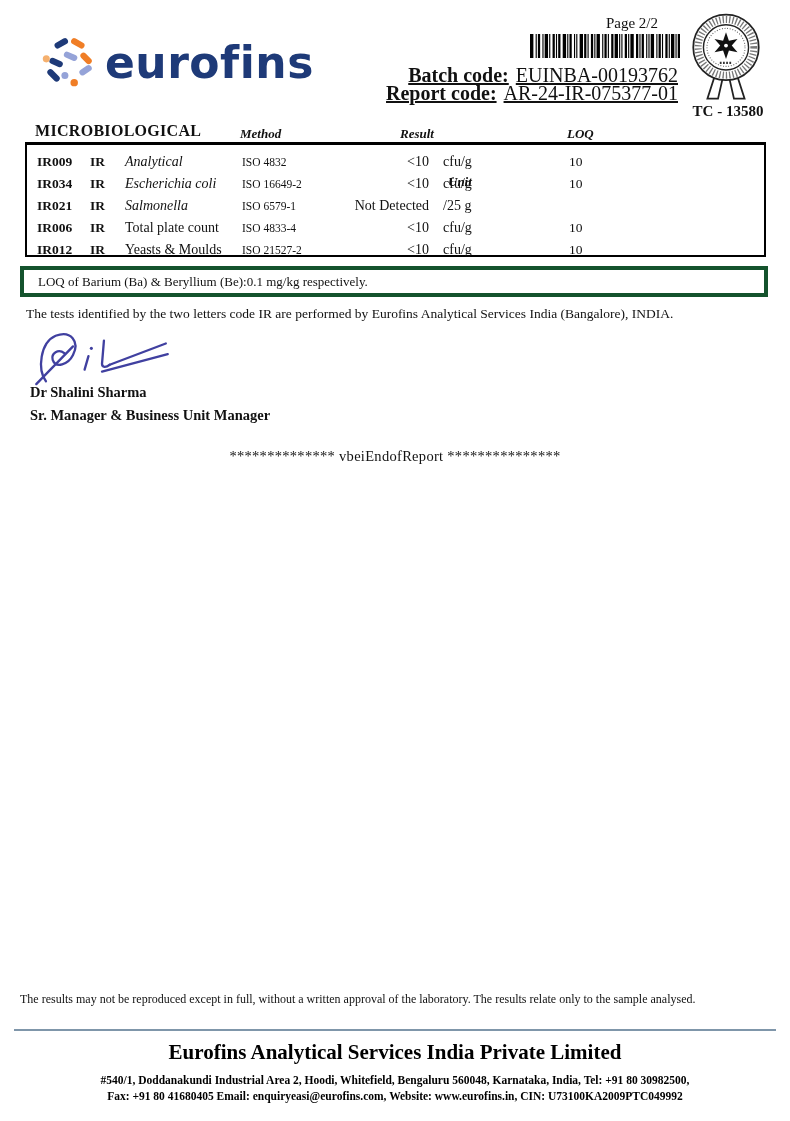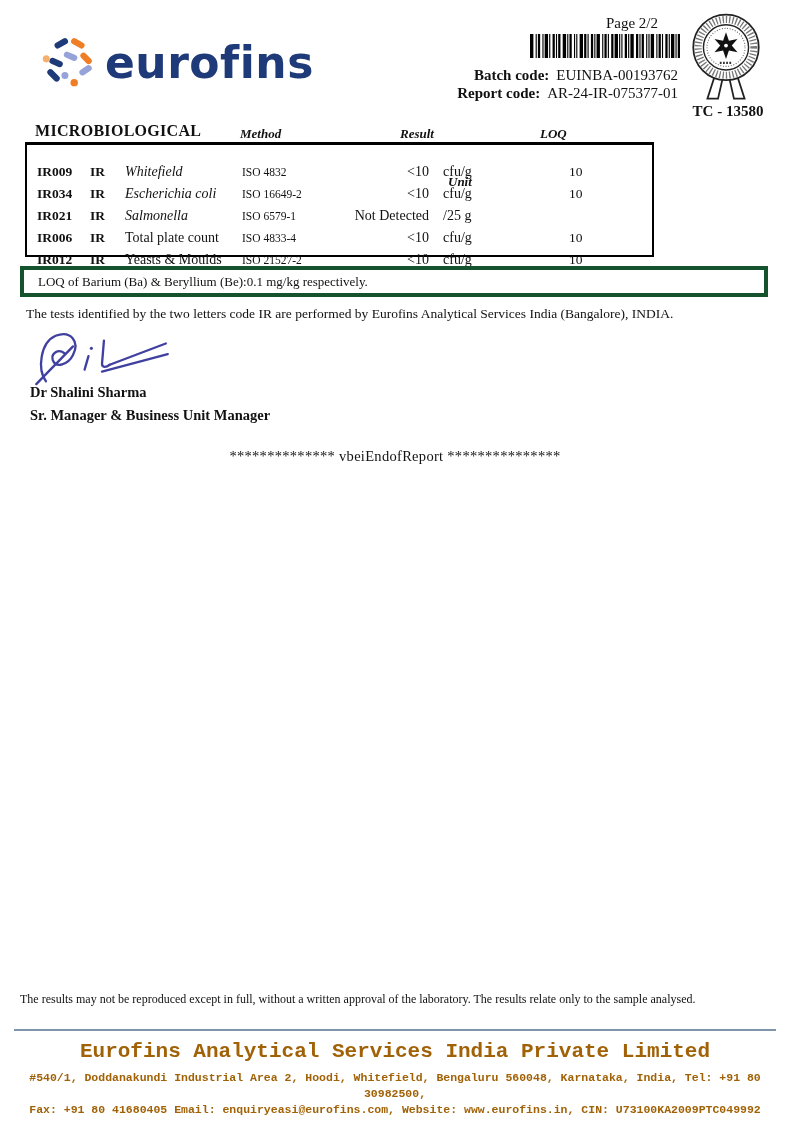--- a/index.html
+++ b/index.html
@@ -10,32 +10,32 @@
   }
   
   .logo { position: absolute; left: 36px; top: 32px; display: flex; align-items: center; }
   .logo svg { width: 64px; height: 62px; }
   .logo-text {
     font-family: "DejaVu Sans", sans-serif; font-weight: 600; font-size: 44px;
     color: #1e3a78; margin-left: 5px; line-height: 62px; letter-spacing: 0.5px;
   }
   .page-label { position: absolute; left: 458px; top: 15px; width: 200px; text-align: right; font-size: 15px; }
   .barcode { position: absolute; left: 530px; top: 34px; width: 150px; height: 24px; }
-  .codes { position: absolute; right: 112px; top: 66px; width: 340px; text-align: right; font-size: 15px; line-height: 18px; }
+  .codes { position: absolute; right: 112px; top: 66px; width: 340px; text-align: right; font-size: 20px; line-height: 18px; text-decoration: underline; }
   .codes .lbl { font-weight: bold; }
   .codes .val { margin-left: 7px; }
   .seal { position: absolute; left: 683px; top: 12px; width: 86px; height: 92px; }
   .tc-number { position: absolute; left: 676px; top: 103px; width: 104px; text-align: center; font-weight: bold; font-size: 15px; }
   
   .th-section { position: absolute; left: 35px; top: 122px; font-weight: bold; font-size: 16px; letter-spacing: 0.3px; }
   .th { position: absolute; top: 126px; font-weight: bold; font-style: italic; font-size: 13px; }
-  .th-method { left: 240px; } .th-result { left: 400px; } .th-unit { left: 448px; margin-top: 48px; } .th-loq { left: 540px; }
+  .th-method { left: 240px; } .th-result { left: 400px; } .th-unit { left: 448px; margin-top: 48px; } .th-loq { left: 567px; }
   .results-box {
-    position: absolute; left: 25px; top: 142px; width: 629px; height: 115px;
-    border: 2px solid #000; border-top-width: 3px; padding-top: 16px;
+    position: absolute; left: 25px; top: 142px; width: 741px; height: 115px;
+    border: 2px solid #000; border-top-width: 3px; padding-top: 6px;
   }
   .t-row { position: relative; height: 22px; }
   .t-row span { position: absolute; top: 0; line-height: 22px; white-space: nowrap; }
   .c-code  { left: 10px;  font-weight: bold; font-size: 13.5px; }
   .c-lab   { left: 63px;  font-weight: bold; font-size: 13.5px; }
   .c-param { left: 98px;  font-size: 14px; }
   .c-method{ left: 215px; font-size: 11.5px; }
   .c-result{ left: 240px; width: 162px; text-align: right; font-size: 14px; }
   .c-unit  { left: 416px; font-size: 14px; }
   .c-loq   { left: 542px; font-size: 13.5px; }
@@ -46,21 +46,21 @@
   }
   .tests-note { position: absolute; left: 26px; top: 306px; font-size: 13.5px; }
   
   .signature { position: absolute; left: 32px; top: 329px; width: 140px; height: 58px; }
   .sig-name  { position: absolute; left: 30px; top: 384px; font-weight: bold; font-size: 14.5px; }
   .sig-title { position: absolute; left: 30px; top: 407px; font-weight: bold; font-size: 14.5px; }
   
   .end-line { position: absolute; left: 0; top: 448px; width: 100%; text-align: center; font-size: 14.5px; letter-spacing: 0.3px; }
   .disclaimer { position: absolute; left: 20px; top: 992px; font-size: 12px; }
   .footer-rule { position: absolute; left: 14px; top: 1029px; width: 762px; height: 2px; background: #7f96aa; }
-  .footer { position: absolute; left: 0; top: 1040px; width: 100%; text-align: center; color: #a16207; font-family: Liberation Mono, monospace; }
+  .footer { position: absolute; left: 0; top: 1040px; width: 100%; text-align: center; color: #000000; font-family: Liberation Serif, serif; }
   .footer-company { font-size: 21px; font-weight: bold; margin-bottom: 7px; }
   .footer-addr { font-size: 11.5px; font-weight: bold; line-height: 16px; }
 </style>
 </head>
 <body>
 
 <div class="page">
 
   <div class="logo">
     <svg viewBox="0 0 60 60" aria-hidden="true">
@@ -156,21 +156,21 @@
   <div class="th-section">MICROBIOLOGICAL</div>
   <div class="th th-method">Method</div>
   <div class="th th-result">Result</div>
   <div class="th th-unit">Unit</div>
   <div class="th th-loq">LOQ</div>
 
   <div class="results-box">
       <div class="t-row">
       <span class="c-code">IR009</span>
       <span class="c-lab">IR</span>
-      <span class="c-param" style="font-style: italic;">Whitefield</span>
+      <span class="c-param" style="font-style: italic;">Analytical</span>
       <span class="c-method">ISO 4832</span>
       <span class="c-result">&lt;10</span>
       <span class="c-unit">cfu/g</span>
       <span class="c-loq">10</span>
     </div>
       <div class="t-row">
       <span class="c-code">IR034</span>
       <span class="c-lab">IR</span>
       <span class="c-param" style="font-style: italic;">Escherichia coli</span>
       <span class="c-method">ISO 16649-2</span>

